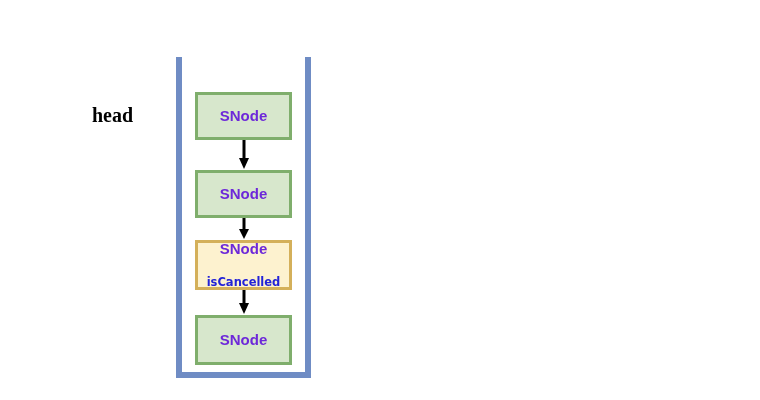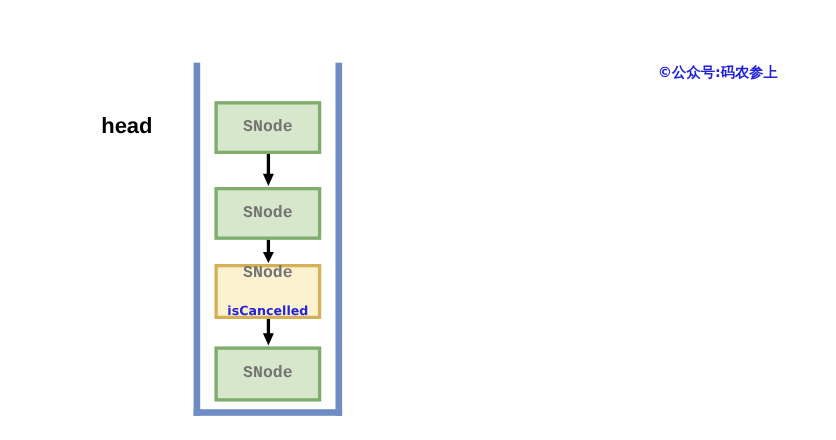--- a/index.html
+++ b/index.html
@@ -31,21 +31,21 @@
     color: #2323d8;
     white-space: nowrap;
     letter-spacing: 0px;
   }
 
   
   .head-label {
     position: absolute;
     left: 92px;
     top: 104px;
-    font-family: Liberation Sans, sans-serif;
+    font-family: Liberation Serif, serif;
     font-size: 20px;
     font-weight: bold;
     color: #000000;
     white-space: nowrap;
   }
 
   
   .rail {
     position: absolute;
     background: #6f8cc4;
@@ -82,24 +82,24 @@
   }
   .node.normal {
     background: #d7e7cc;
     border: 3px solid #7fae6c;
   }
   .node.cancelled {
     background: #fdf2cf;
     border: 3px solid #d4b05a;
   }
   .node-title {
-    font-family: Liberation Mono, monospace;
+    font-family: Liberation Sans, sans-serif;
     font-size: 15px;
     font-weight: bold;
-    color: #737373;
+    color: #6d28d9;
     line-height: 1.1;
     white-space: nowrap;
   }
   .node-sub {
     font-family: "DejaVu Sans", sans-serif;
     font-size: 11.5px;
     font-weight: bold;
     color: #2323d8;
     line-height: 1.1;
     white-space: nowrap;
@@ -120,21 +120,20 @@
   .arrow svg { display: block; }
   .arrow-1 { top: 140px; height: 30px; }
   .arrow-2 { top: 218px; height: 22px; }
   .arrow-3 { top: 290px; height: 25px; }
 </style>
 </head>
 <body>
 
 <div id="canvas">
 
-  <div class="watermark">©公众号:码农参上</div>
 
   <div class="head-label">head</div>
 
   <div class="rail rail-left"></div>
   <div class="rail rail-right"></div>
   <div class="rail rail-bottom"></div>
 
   <div class="node normal node-1">
     <div class="node-title">SNode</div>
   </div>

